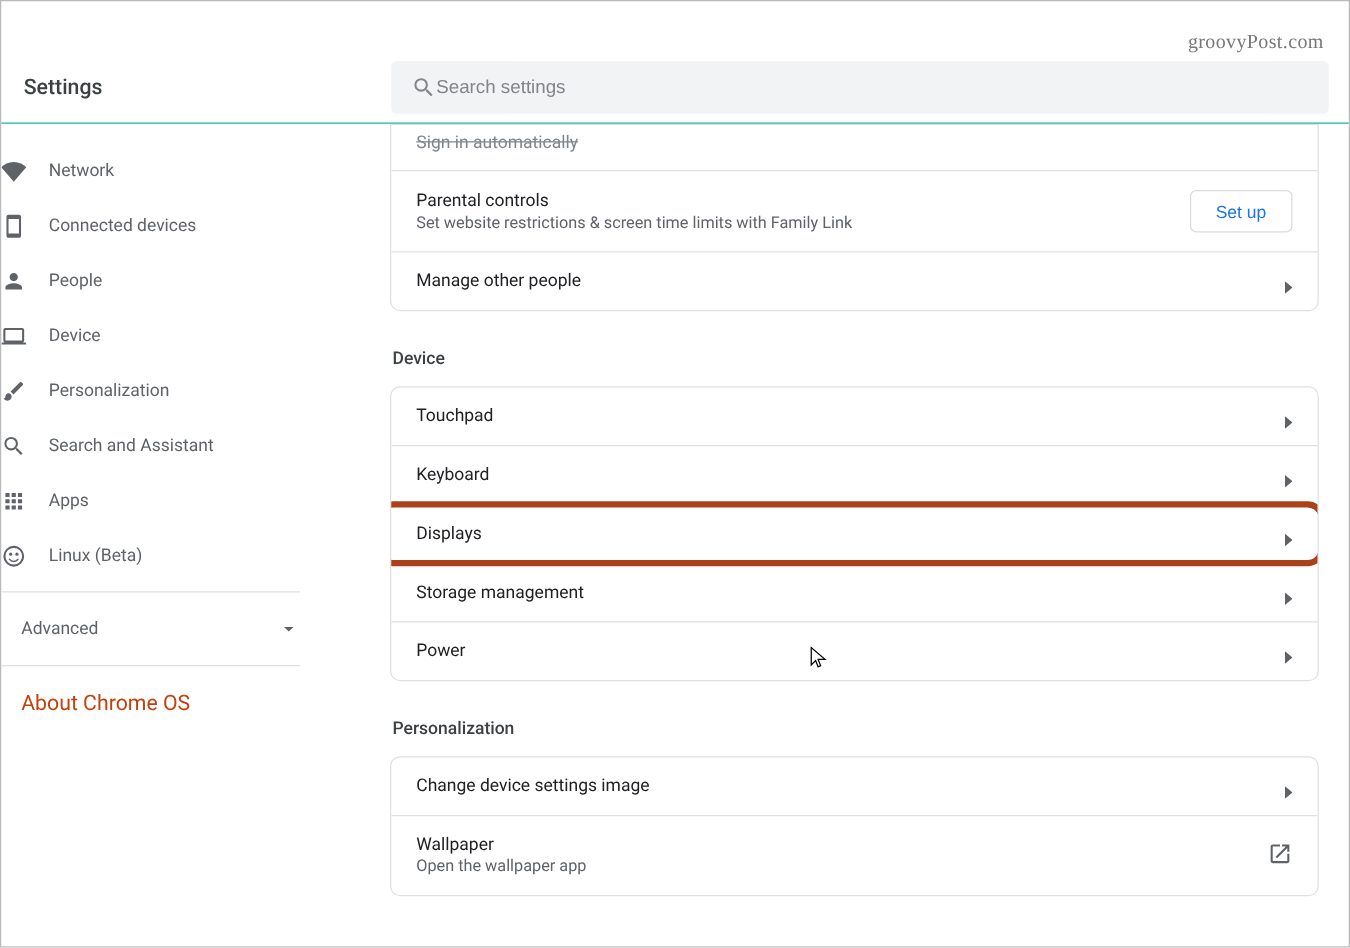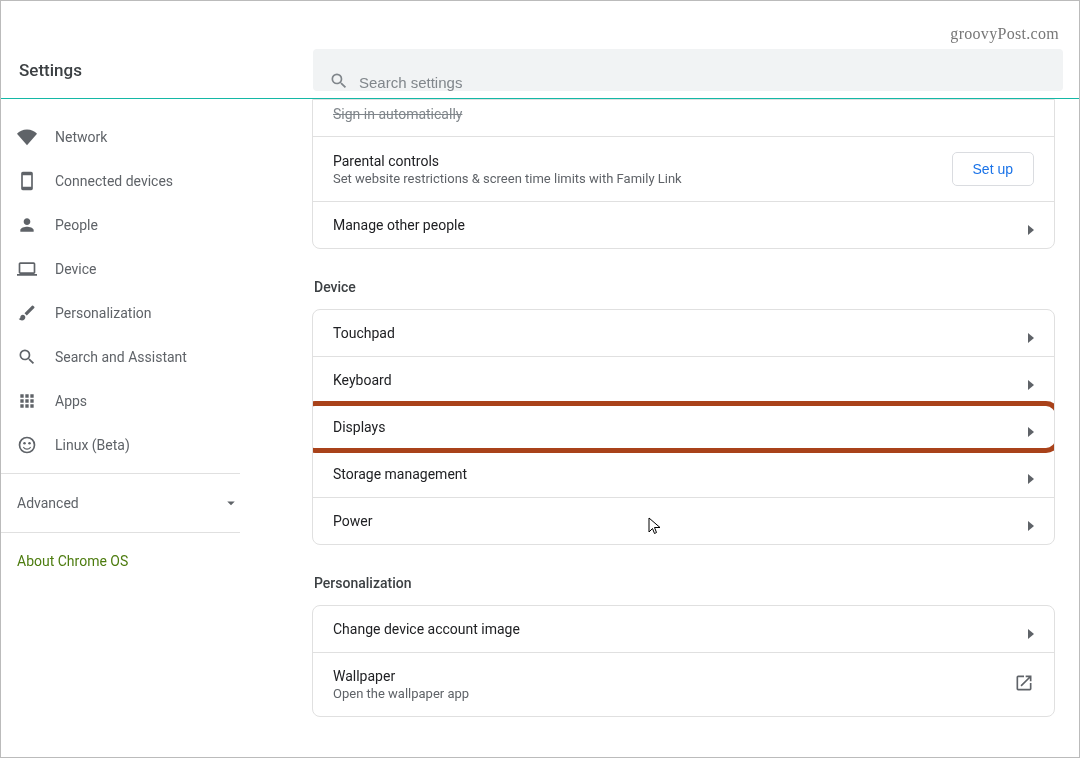--- a/index.html
+++ b/index.html
@@ -1,32 +1,32 @@
 <!DOCTYPE html>
 <html><head>
   <meta charset="utf-8">
   <style>
     * { box-sizing: border-box; margin: 0; padding: 0; }
     body { font-family: Roboto, "Segoe UI", Arial, sans-serif; background: #fff; color: #202124; width: 1080px; height: 758px; overflow: hidden; position: relative; border: 1px solid #bbb; }
     .header { display: flex; align-items: center; height: 58px; padding: 0 16px; border-bottom: 1px solid #14b8a6; margin-top: 40px; }
     .header-title { font-size: 17px; font-weight: 500; color: #3c4043; padding-left: 2px; width: 296px; }
     .search-wrap { flex: 1; max-width: 760px; }
-    .search-box { background: #f1f3f4; border-radius: 4px; height: 42px; display: flex; align-items: flex-end; padding: 0 16px; gap: 10px; }
+    .search-box { background: #f1f3f4; border-radius: 4px; height: 42px; display: flex; align-items: center; padding: 0 16px; gap: 0; }
     .search-box input { border: none; background: transparent; flex: 1; font-size: 15px; color: #5f6368; outline: none; }
     .search-box input::placeholder { color: #80868b; }
     .magnify { width: 20px; height: 20px; fill: #80868b; }
     .layout { display: flex; height: calc(758px - 58px); }
     .sidebar { width: 255px; padding-top: 16px; overflow-y: auto; }
-    .side-item { display: flex; align-items: center; height: 44px; padding-left: 16px; gap: 18px; color: #5f6368; font-size: 14px; cursor: pointer; }
+    .side-item { display: flex; align-items: center; height: 44px; gap: 18px; color: #5f6368; font-size: 14px; cursor: pointer; }
     .side-item .icon-slot { width: 20px; height: 20px; display: flex; align-items: center; justify-content: center; }
     .side-item svg { width: 20px; height: 20px; fill: #5f6368; }
     .side-section { color: #5f6368; font-size: 14px; padding: 14px 16px; display: flex; align-items: center; justify-content: space-between; cursor: pointer; }
     .side-section svg { width: 18px; height: 18px; fill: #5f6368; }
     .side-divider { height: 1px; background: #e0e0e0; margin: 6px 16px 6px 0; }
-    .side-link { color: #4d7c0f; font-size: 14px; padding: 14px 16px; cursor: pointer; }
+    .side-link { color: #c2410c; font-size: 17px; padding: 14px 16px; cursor: pointer; }
     .main { flex: 1; overflow-y: auto; padding: 0 24px 24px 56px; position: relative; }
     .card { border: 1px solid #e0e0e0; border-radius: 8px; background: #fff; overflow: hidden; }
     .card-row { padding: 15px 20px; border-top: 1px solid #e0e0e0; display: flex; align-items: center; justify-content: space-between; cursor: pointer; }
     .card-row:first-child { border-top: none; }
     .card-row .row-text { font-size: 14px; color: #202124; }
     .card-row .row-sub { font-size: 13px; color: #5f6368; margin-top: 2px; }
     .chev { width: 6px; height: 10px; }
     .chev svg { width: 6px; height: 10px; fill: #5f6368; }
     .section-title { font-size: 14px; color: #3c4043; font-weight: 500; margin: 30px 0 14px 2px; }
     .btn-outline { border: 1px solid #dadce0; background: #fff; color: #1a73e8; font-size: 14px; font-weight: 500; padding: 8px 20px; border-radius: 5px; cursor: pointer; text-align: center; }
@@ -184,21 +184,21 @@
         <div class="row-text">Power</div>
         <span class="chev"><svg viewBox="0 0 6 10">
               <path d="M0 0l6 5-6 5z"></path>
             </svg></span>
       </div>
     </div>
 
     <div class="section-title">Personalization</div>
     <div class="card">
       <div class="card-row">
-        <div class="row-text">Change device account image</div>
+        <div class="row-text">Change device settings image</div>
         <span class="chev"><svg viewBox="0 0 6 10">
               <path d="M0 0l6 5-6 5z"></path>
             </svg></span>
       </div>
       <div class="card-row">
         <div>
           <div class="row-text">Wallpaper</div>
           <div class="row-sub">Open the wallpaper app</div>
         </div>
         <span><svg class="ext-icon" viewBox="0 0 24 24">

